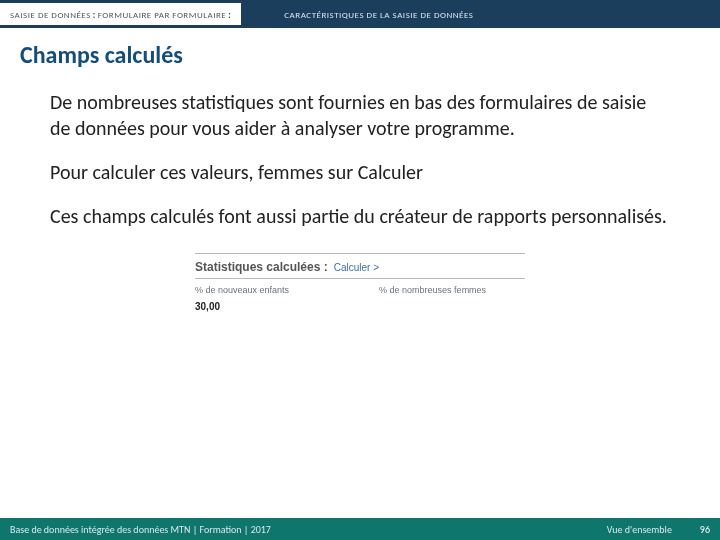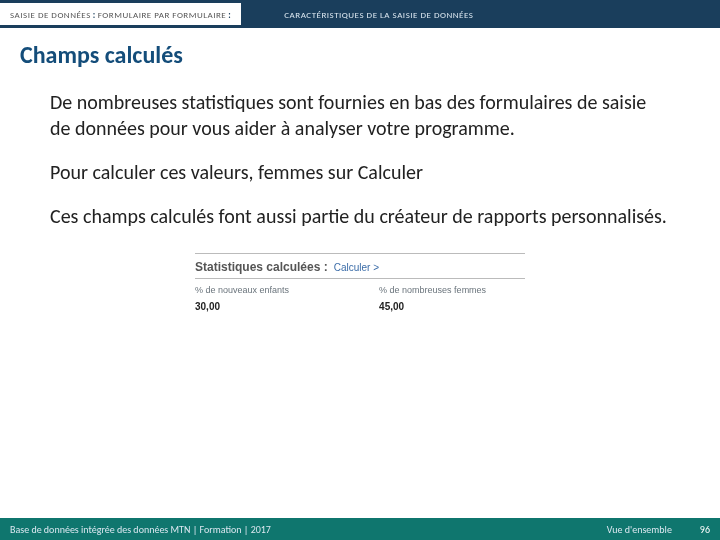--- a/index.html
+++ b/index.html
@@ -53,21 +53,20 @@
         <span class="fig-title">Statistiques calculées :</span>
         <span class="fig-link">Calculer &gt;</span>
       </div>
       <div class="fig-cols">
         <div>
           <div class="fig-col-lbl">% de nouveaux enfants</div>
           <div class="fig-col-val">30,00</div>
         </div>
         <div>
           <div class="fig-col-lbl">% de nombreuses femmes</div>
-          <div class="fig-col-val">45,00</div>
         </div>
       </div>
     </div>
   </div>
 
   <div class="footer">
     <span>Base de données intégrée des données MTN  |  Formation  |  2017</span>
     <span class="right">
       <span>Vue d'ensemble</span>
       <span class="num">96</span>

